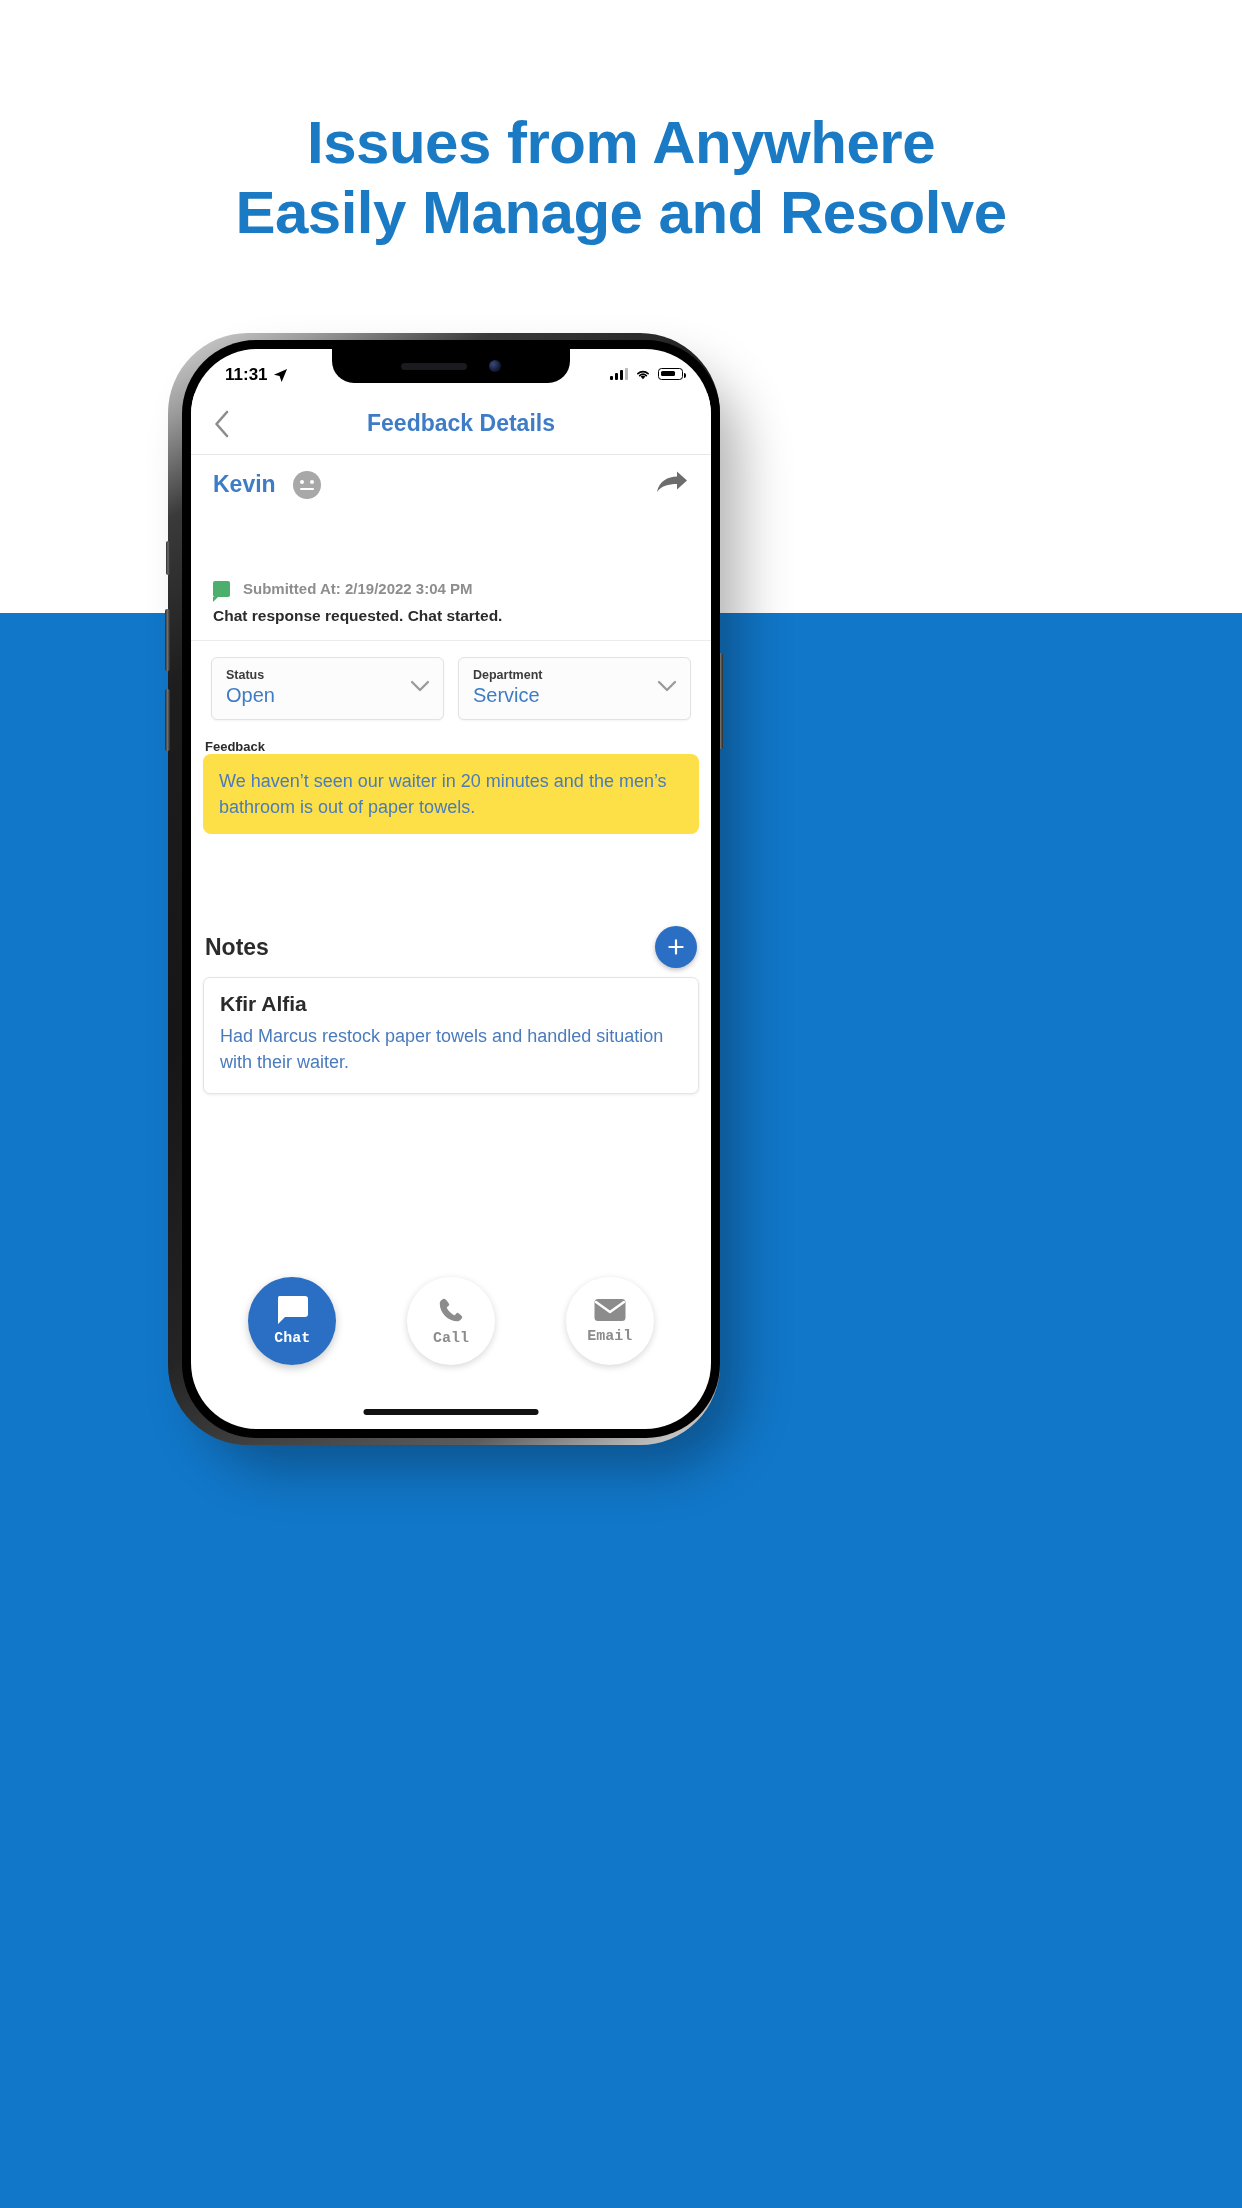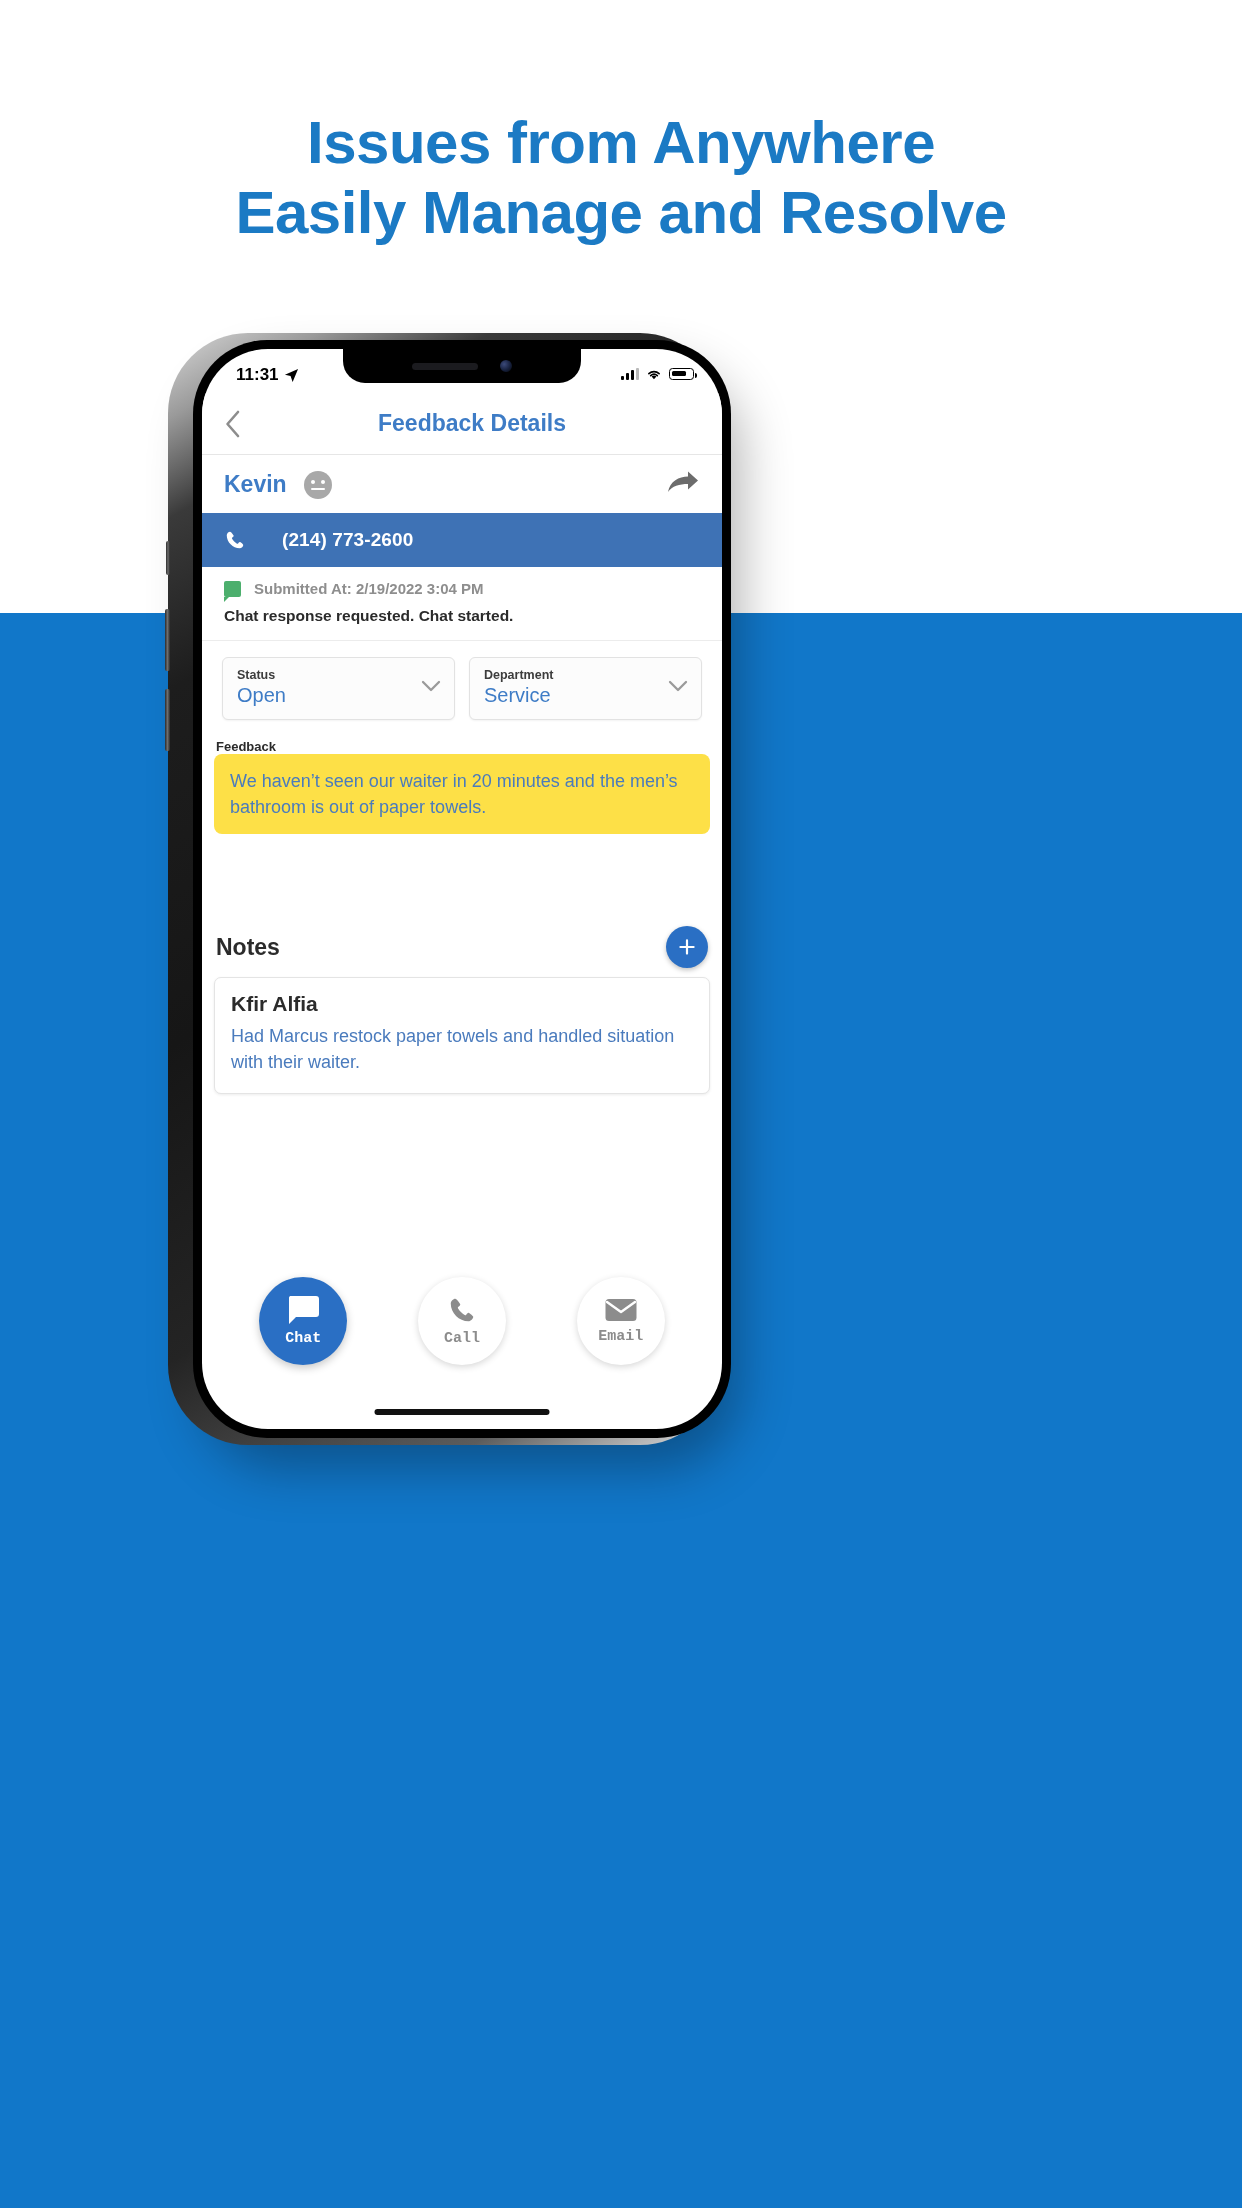--- a/index.html
+++ b/index.html
@@ -41,21 +41,21 @@
     box-shadow:26px 26px 52px rgba(0,0,0,0.30);
   }
   #phone-frame {
     position:absolute; left:8px; top:8px;
     width:552px; height:1112px;
     border-radius:80px;
     background:linear-gradient(150deg,#d9d9d9 0%,#9a9a9a 6%,#3a3a3a 13%,#1d1d1d 25%,#161616 50%,#242424 72%,#5c5c5c 90%,#c9c9c9 98%);
     padding:7px;
   }
   #phone-inner {
-    position:absolute; left:25px; top:7px;
+    position:absolute; left:14px; top:7px;
     width:538px; height:1098px;
     border-radius:74px;
     background:#000;
     padding:8px;
   }
   #screen {
     position:absolute; left:9px; top:9px;
     width:520px; height:1080px;
     border-radius:66px;
     background:#fff;
@@ -272,26 +272,20 @@
               <i class="eye r"></i>
               <i class="mouth"></i>
           </span>
           <span id="share-icon">
             <svg width="34" height="26" viewBox="0 0 34 26">
               <path d="M2 22 C4 11 13 6.5 22 6.5 L22 1.5 L32 10.5 L22 19.5 L22 14 C13.5 14 6 16 2 22 Z" fill="#6c6c6c"></path>
             </svg>
           </span>
         </div>
 
-        <div id="phone-bar">
-          <svg width="22" height="22" viewBox="0 0 24 24">
-            <path d="M6.6 3 C5 3 3 5 3 6.8 c0 7.6 6.6 14.2 14.2 14.2 1.8 0 3.8-2 3.8-3.6 0-.7-2.6-2.6-3.4-3.1-.8-.5-1.6.6-2.2 1.4-.5.6-1 .5-1.6.1-1.8-1.1-3.7-3-4.8-4.8-.4-.6-.5-1.1.1-1.6.8-.6 1.9-1.4 1.4-2.2C10 6.4 7.9 3 6.6 3 Z" fill="#fff"></path>
-          </svg>
-          <span id="phone-number">(214) 773-2600</span>
-        </div>
 
         <div id="submitted-block">
           <div id="submitted-row">
             <span id="chat-flag"></span>
             <span id="submitted-text">Submitted At: 2/19/2022 3:04 PM</span>
           </div>
           <div id="chat-status-text">Chat response requested. Chat started.</div>
         </div>
 
         <div id="selects">

